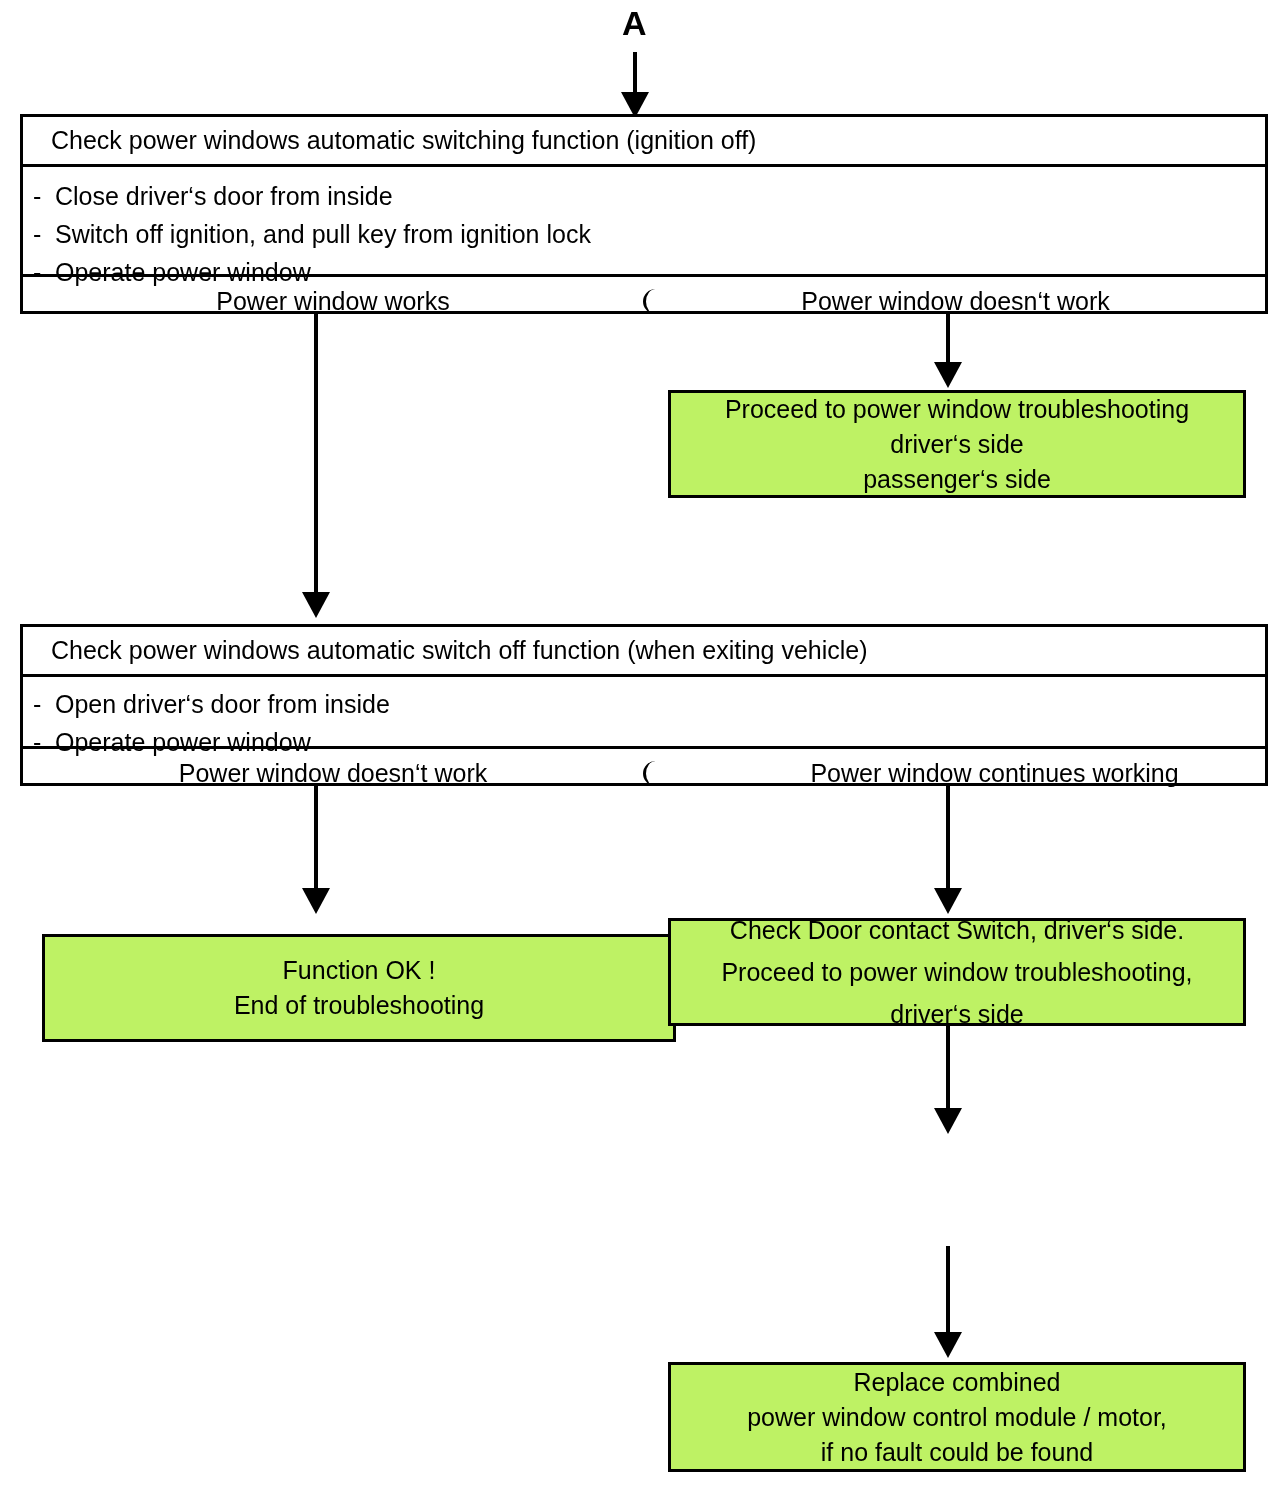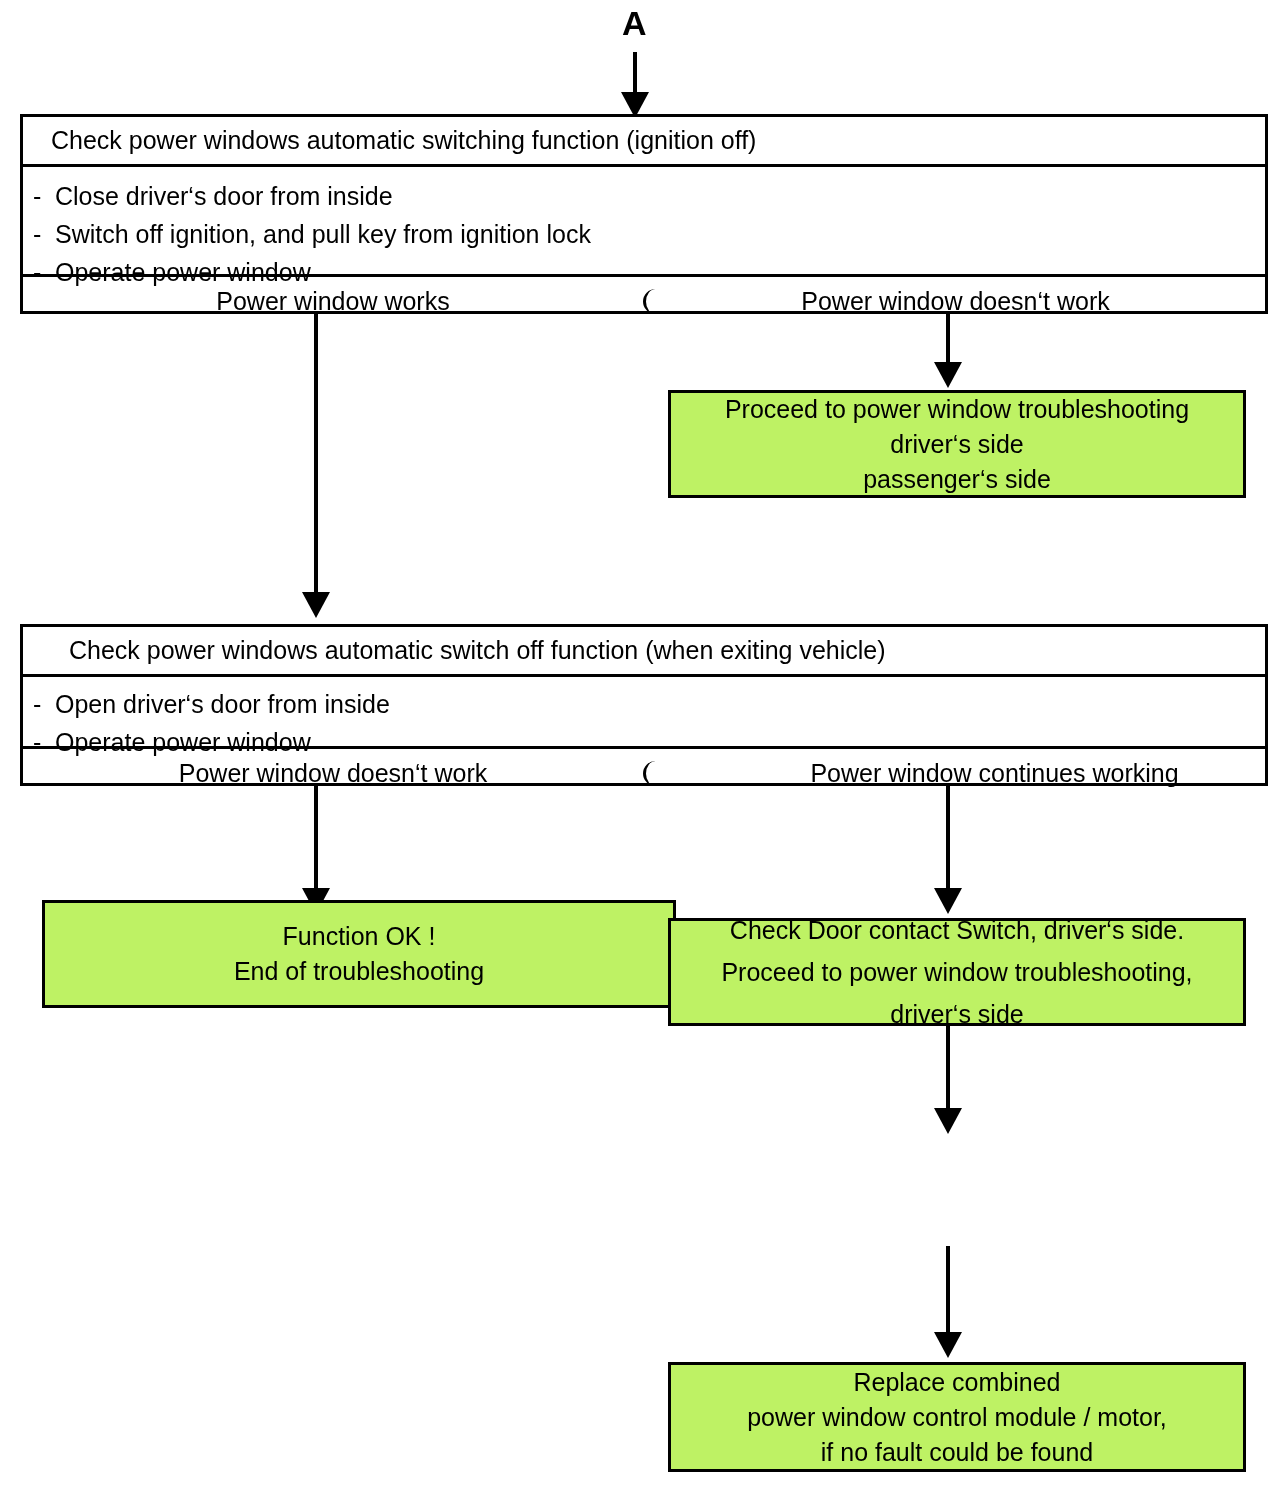--- a/index.html
+++ b/index.html
@@ -139,21 +139,21 @@
   <div class="arrowhead" style="left:934px; top:362px;"></div>
 
   <div class="centerbox" style="left:668px; top:390px; width:578px; height:108px;">
     <span>Proceed to power window troubleshooting</span>
     <span>driver‘s side</span>
     <span>passenger‘s side</span>
   </div>
 
   <div class="node" style="left:20px; top:624px; width:1248px; height:162px;">
 
-    <div class="band" style="top:0; height:59px;margin-left:18px;">
+    <div class="band" style="top:0; height:59px;">
       <div class="hdr-text" style="left:28px; top:9px;">Check power windows automatic switch off function (when exiting vehicle)</div>
     </div>
 
     <div class="band band-sep" style="top:47px; height:72px;">
       <div class="bullets" style="left:10px; top:8px;">
         <span class="bullet-row"><span class="bullet-dash">-</span><span>Open driver‘s door from inside</span></span>
         <span class="bullet-row"><span class="bullet-dash">-</span><span>Operate power window</span></span>
       </div>
     </div>
 
@@ -162,21 +162,21 @@
       <div class="outcome outcome-divider" style="left:620px; width:700px;">Power window continues working</div>
     </div>
   </div>
 
   <div class="conn" style="left:314px; top:786px; height:106px;"></div>
   <div class="arrowhead" style="left:302px; top:888px;"></div>
 
   <div class="conn" style="left:946px; top:786px; height:106px;"></div>
   <div class="arrowhead" style="left:934px; top:888px;"></div>
 
-  <div class="centerbox" style="left:42px; top:900px; width:634px; height:108px;">
+  <div class="centerbox" style="left:42px; top:934px; width:634px; height:108px;">
     <span>Function OK !</span>
     <span>End of troubleshooting</span>
   </div>
 
   <div class="centerbox" style="left:668px; top:918px; width:578px; height:108px;gap:7px;">
     <span>Check Door contact Switch, driver‘s side.</span>
     <span>Proceed to power window troubleshooting,</span>
     <span>driver‘s side</span>
   </div>
 

